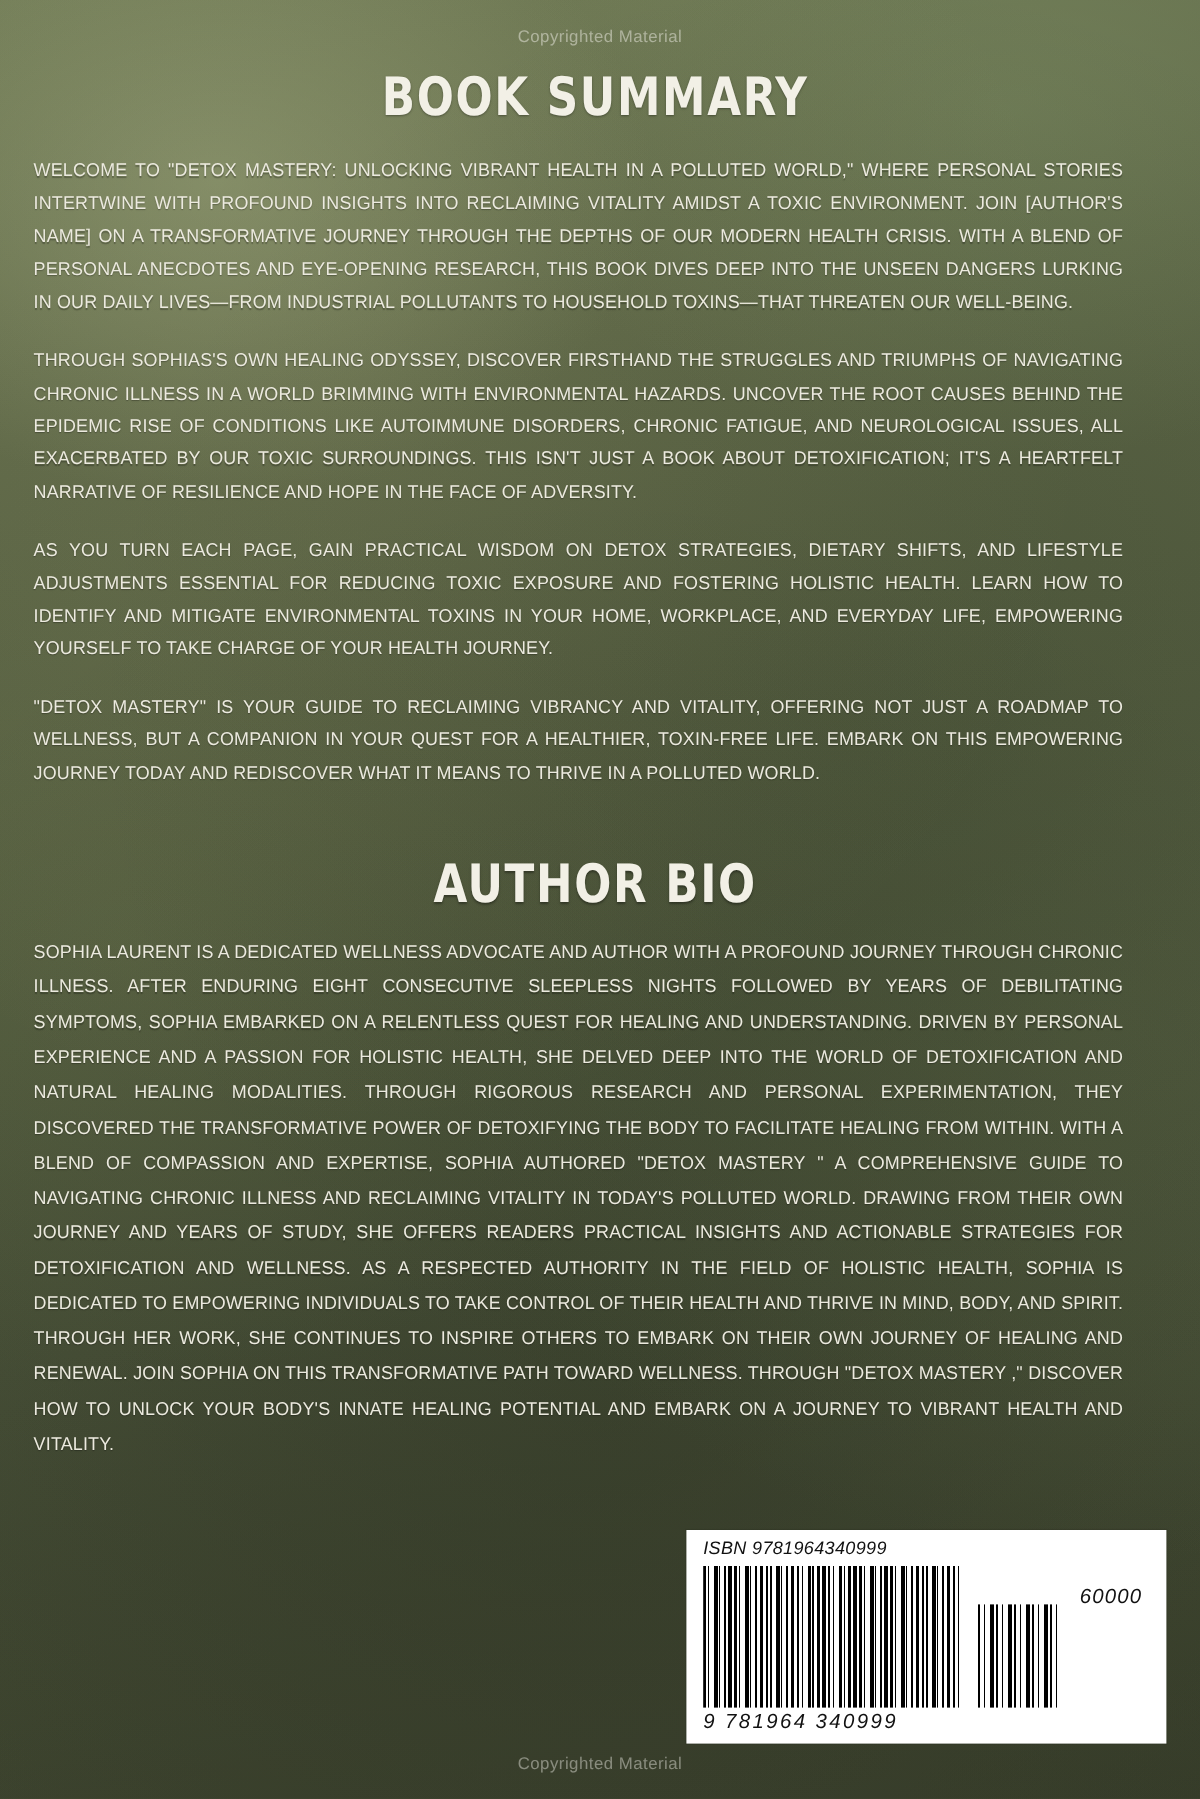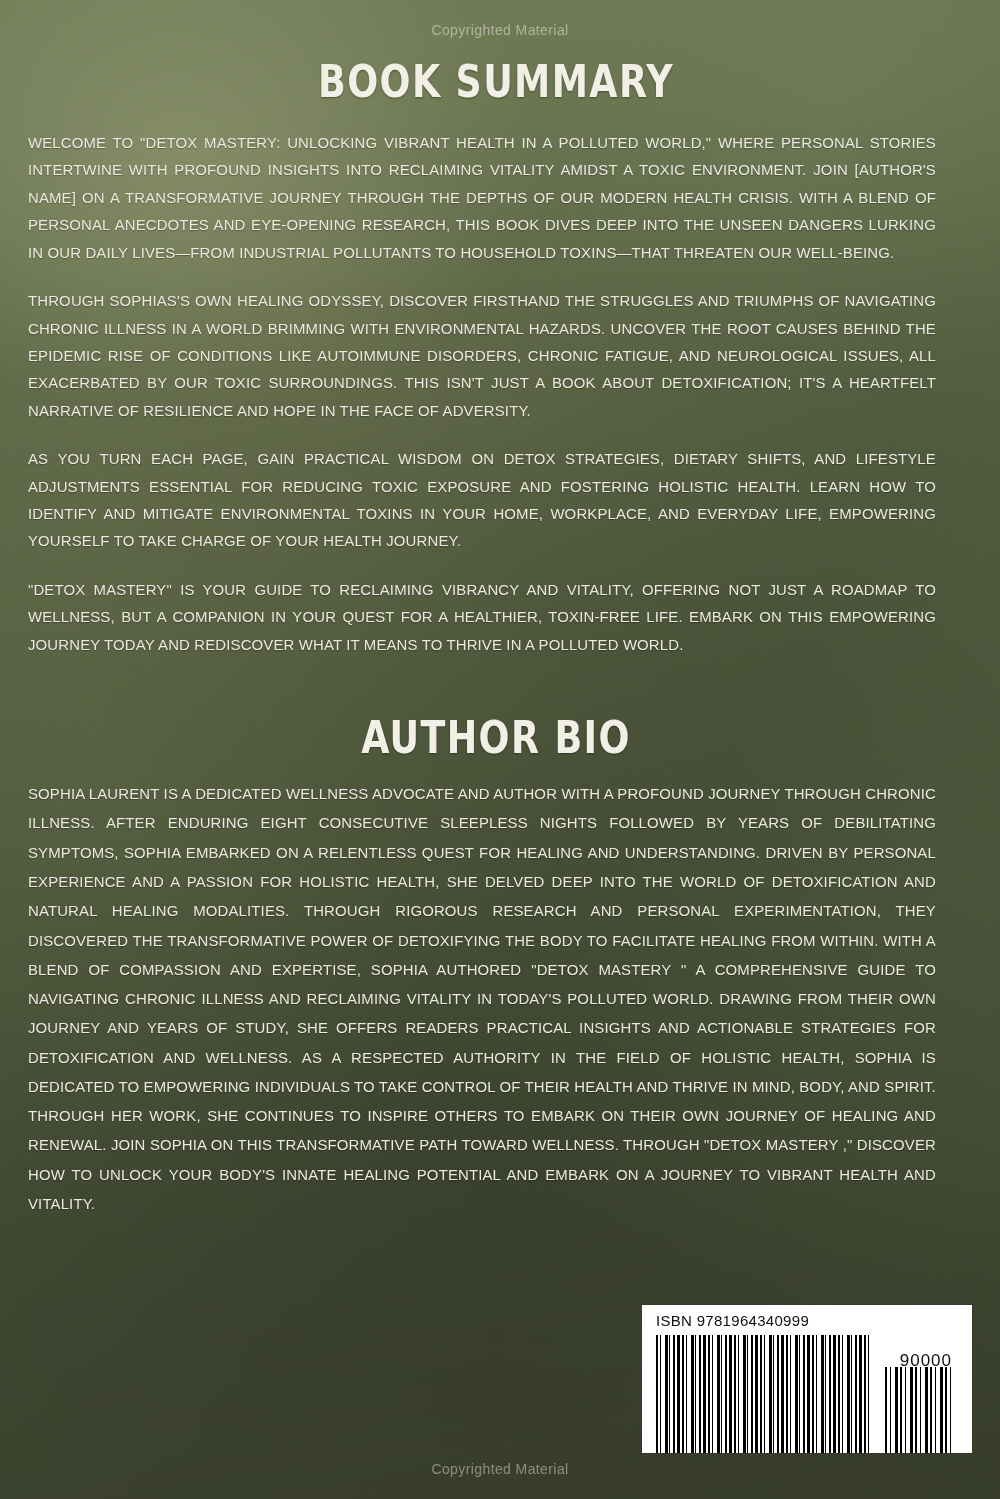--- a/index.html
+++ b/index.html
@@ -93,25 +93,26 @@
   .body-text.bio p {
     line-height: 1.9;
     margin-bottom: 0;
   }
   .body-text p:last-child { margin-bottom: 0; }
 
   .barcode-block {
     position: absolute;
     right: 28px;
     bottom: 46px;
-    width: 330px;
+    width: 400px;
     background: #ffffff;
     padding: 0;
     z-index: 3;
     box-shadow: 0 0 0 1px rgba(0,0,0,0.08);
+    font-style: italic;
   }
   .isbn-line {
     font-family: "Liberation Sans", sans-serif;
     font-size: 15px;
     color: #111;
     padding: 7px 0 6px 14px;
     letter-spacing: 0.3px;
   }
   .barcode-row {
     display: flex;
@@ -183,22 +184,23 @@
     <h1 class="section-title bio">AUTHOR BIO</h1>
 
     <div class="body-text bio">
       <p>SOPHIA LAURENT IS A DEDICATED WELLNESS ADVOCATE AND AUTHOR WITH A PROFOUND JOURNEY THROUGH CHRONIC ILLNESS. AFTER ENDURING EIGHT CONSECUTIVE SLEEPLESS NIGHTS FOLLOWED BY YEARS OF DEBILITATING SYMPTOMS, SOPHIA EMBARKED ON A RELENTLESS QUEST FOR HEALING AND UNDERSTANDING. DRIVEN BY PERSONAL EXPERIENCE AND A PASSION FOR HOLISTIC HEALTH, SHE DELVED DEEP INTO THE WORLD OF DETOXIFICATION AND NATURAL HEALING MODALITIES. THROUGH RIGOROUS RESEARCH AND PERSONAL EXPERIMENTATION, THEY DISCOVERED THE TRANSFORMATIVE POWER OF DETOXIFYING THE BODY TO FACILITATE HEALING FROM WITHIN. WITH A BLEND OF COMPASSION AND EXPERTISE, SOPHIA AUTHORED "DETOX MASTERY " A COMPREHENSIVE GUIDE TO NAVIGATING CHRONIC ILLNESS AND RECLAIMING VITALITY IN TODAY'S POLLUTED WORLD. DRAWING FROM THEIR OWN JOURNEY AND YEARS OF STUDY, SHE OFFERS READERS PRACTICAL INSIGHTS AND ACTIONABLE STRATEGIES FOR DETOXIFICATION AND WELLNESS. AS A RESPECTED AUTHORITY IN THE FIELD OF HOLISTIC HEALTH, SOPHIA IS DEDICATED TO EMPOWERING INDIVIDUALS TO TAKE CONTROL OF THEIR HEALTH AND THRIVE IN MIND, BODY, AND SPIRIT. THROUGH HER WORK, SHE CONTINUES TO INSPIRE OTHERS TO EMBARK ON THEIR OWN JOURNEY OF HEALING AND RENEWAL. JOIN SOPHIA ON THIS TRANSFORMATIVE PATH TOWARD WELLNESS. THROUGH "DETOX MASTERY ," DISCOVER HOW TO UNLOCK YOUR BODY'S INNATE HEALING POTENTIAL AND EMBARK ON A JOURNEY TO VIBRANT HEALTH AND VITALITY.</p>
     </div>
 
   </div>
 
   <div class="barcode-block">
     <div class="isbn-line">ISBN 9781964340999</div>
-    <div class="side-num">90000</div>
+    <div class="side-num">60000</div>
     <div class="barcode-row">
       <div class="bars-main"></div>
       <div class="bars-side"></div>
     </div>
+    <div class="barcode-digits">9 781964 340999</div>
   </div>
 
   <div class="watermark bottom">Copyrighted Material</div>
 
 </div>
 
 </body></html>

